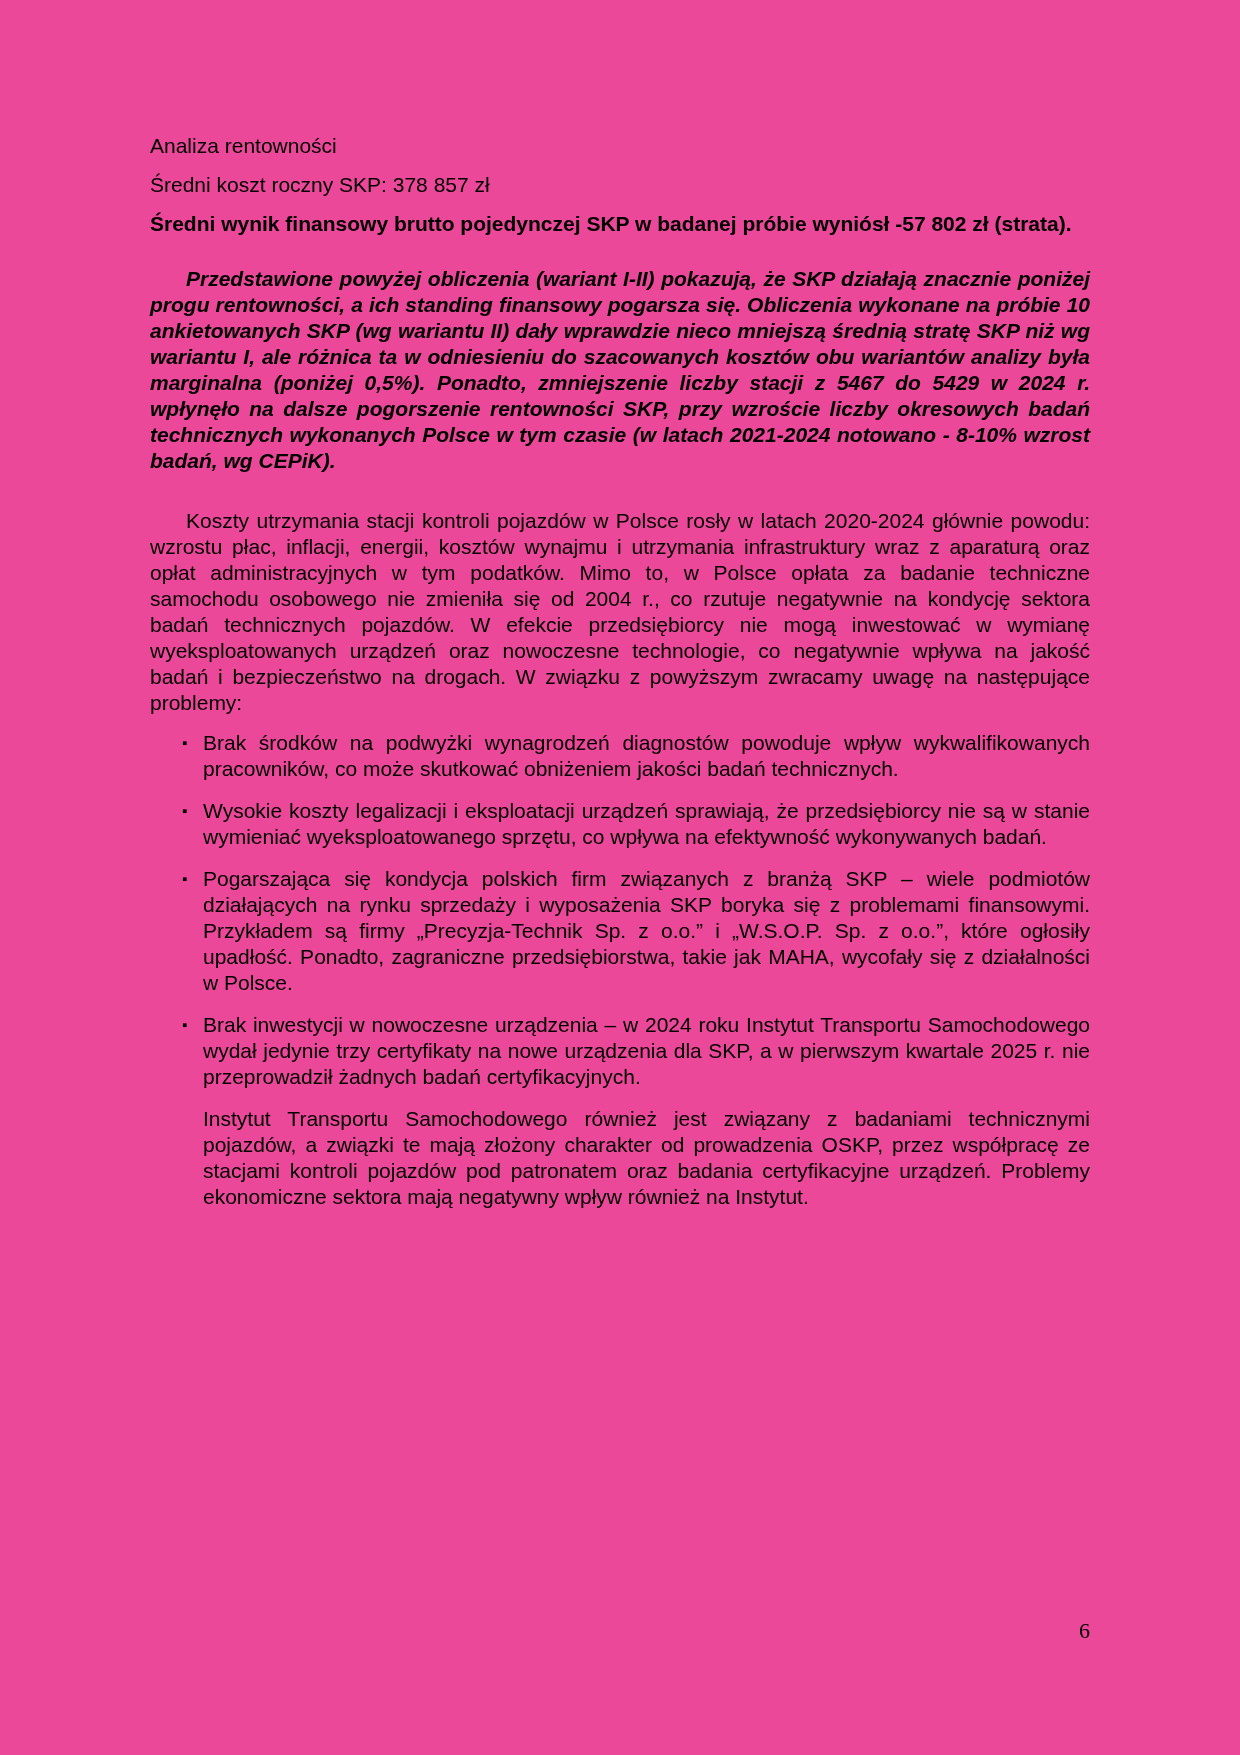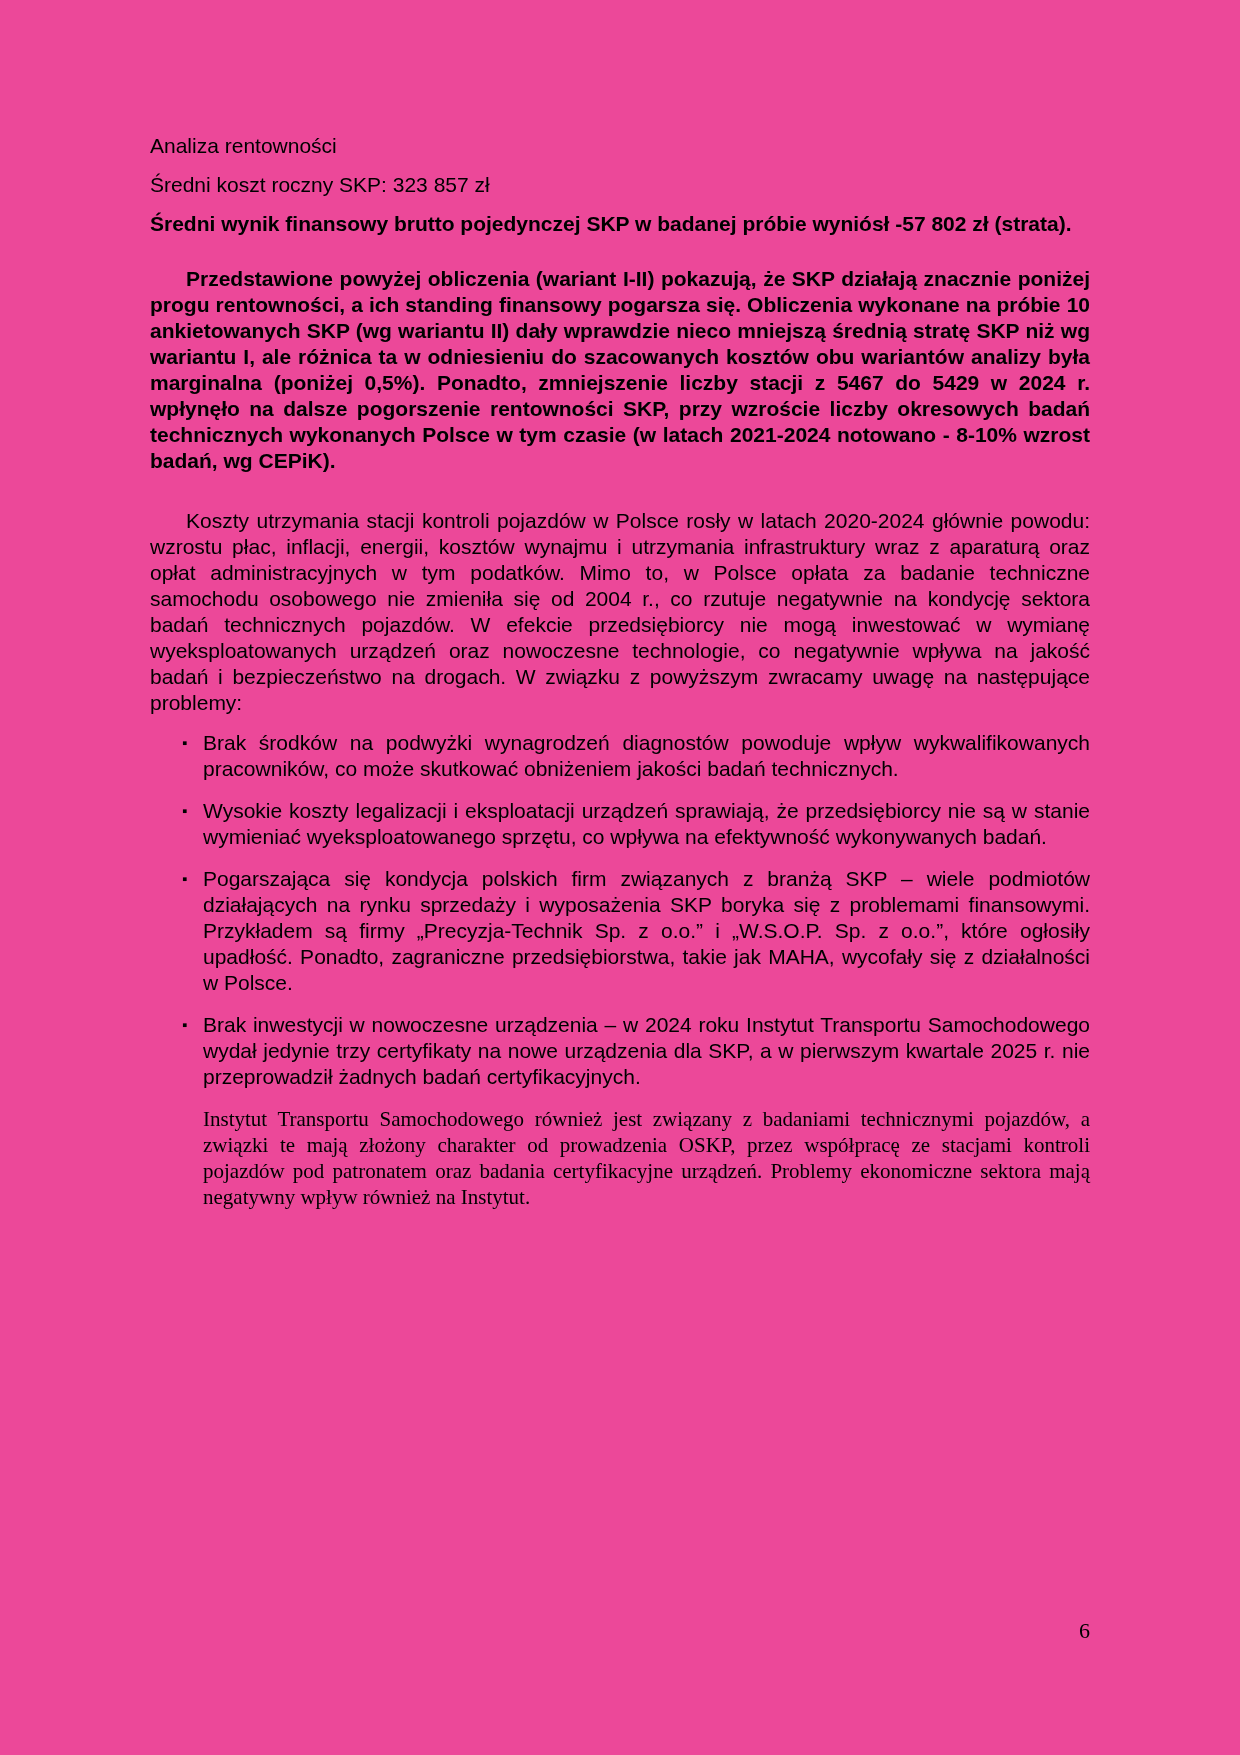--- a/index.html
+++ b/index.html
@@ -19,21 +19,21 @@
     left: 150px;
     top: 133px;
     width: 940px;
   }
   p { margin: 0; }
   .line { margin-bottom: 13px; }
   .bold { font-weight: bold; }
   .result { text-align: justify; }
   .para { text-align: justify; }
   .indent { text-indent: 36px; }
-  .para-variant { margin-top: 29px; }
+  .para-variant { margin-top: 29px; font-style: italic; }
   .para-costs { margin-top: 34px; }
   ul.bullets {
     list-style: none;
     margin: 14px 0 0 0;
     padding: 0;
   }
   ul.bullets li {
     position: relative;
     padding-left: 53px;
     text-align: justify;
@@ -43,42 +43,41 @@
     position: absolute;
     left: 32px;
     top: 0;
     font-size: 15px;
     line-height: 26px;
   }
   .para-institute {
     margin-left: 53px;
     margin-top: 5px;
     text-align: justify;
-    font-family: Liberation Serif, serif;
   }
   .page-number {
     position: absolute;
     left: 150px;
     top: 1618px;
     width: 940px;
     text-align: right;
     font-family: "Liberation Serif", serif;
     font-size: 22px;
     line-height: 26px;
   }
 </style>
 </head>
 <body>
 
 <div class="page">
   <main class="content">
 
     <p class="line">Analiza rentowności</p>
 
-    <p class="line">Średni koszt roczny SKP: 323 857 zł</p>
+    <p class="line">Średni koszt roczny SKP: 378 857 zł</p>
 
 
     <p class="line bold result">Średni wynik finansowy brutto pojedynczej SKP w badanej próbie wyniósł -57 802 zł (strata).</p>
 
     <p class="para bold indent para-variant">Przedstawione powyżej obliczenia (wariant I-II) pokazują, że SKP działają znacznie poniżej progu rentowności, a ich standing finansowy pogarsza się. Obliczenia wykonane na próbie 10 ankietowanych SKP (wg wariantu II) dały wprawdzie nieco mniejszą średnią stratę SKP niż wg wariantu I, ale różnica ta w odniesieniu do szacowanych kosztów obu wariantów analizy była marginalna (poniżej 0,5%). Ponadto, zmniejszenie liczby stacji z 5467 do 5429 w 2024 r. wpłynęło na dalsze pogorszenie rentowności SKP, przy wzroście liczby okresowych badań technicznych wykonanych Polsce w tym czasie (w latach 2021-2024 notowano - 8-10% wzrost badań, wg CEPiK).</p>
 
     <p class="para indent para-costs">Koszty utrzymania stacji kontroli pojazdów w Polsce rosły w latach 2020-2024 głównie powodu: wzrostu płac, inflacji, energii, kosztów wynajmu i utrzymania infrastruktury wraz z aparaturą oraz opłat administracyjnych w tym podatków. Mimo to, w Polsce opłata za badanie techniczne samochodu osobowego nie zmieniła się od 2004 r., co rzutuje negatywnie na kondycję sektora badań technicznych pojazdów. W efekcie przedsiębiorcy nie mogą inwestować w wymianę wyeksploatowanych urządzeń oraz nowoczesne technologie, co negatywnie wpływa na jakość badań i bezpieczeństwo na drogach. W związku z powyższym zwracamy uwagę na następujące problemy:</p>
 
     <ul class="bullets">
       <li>

